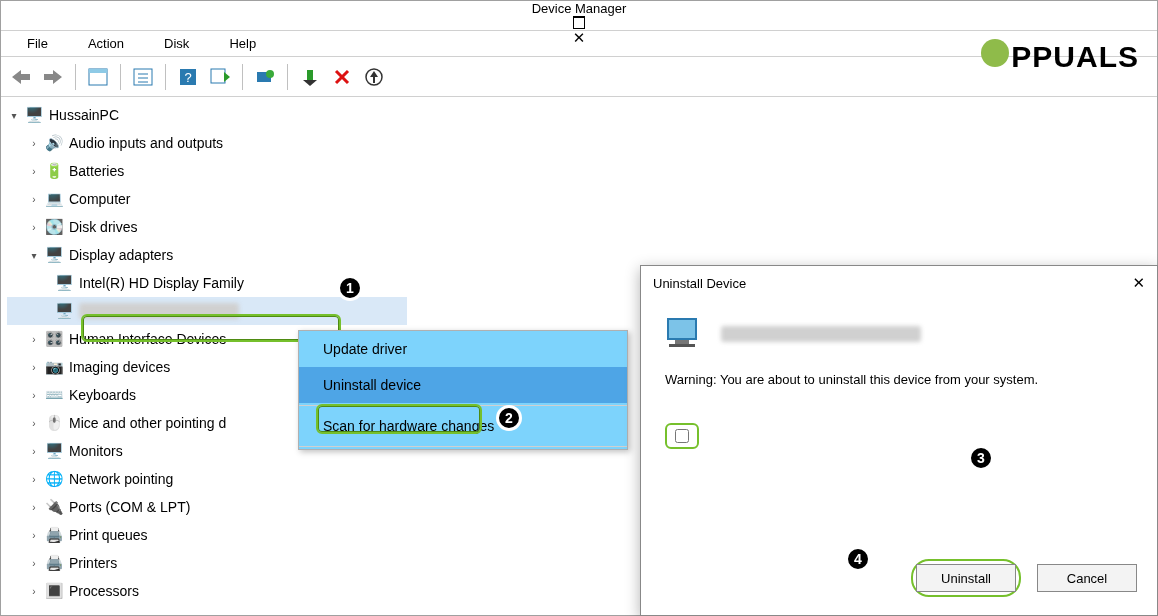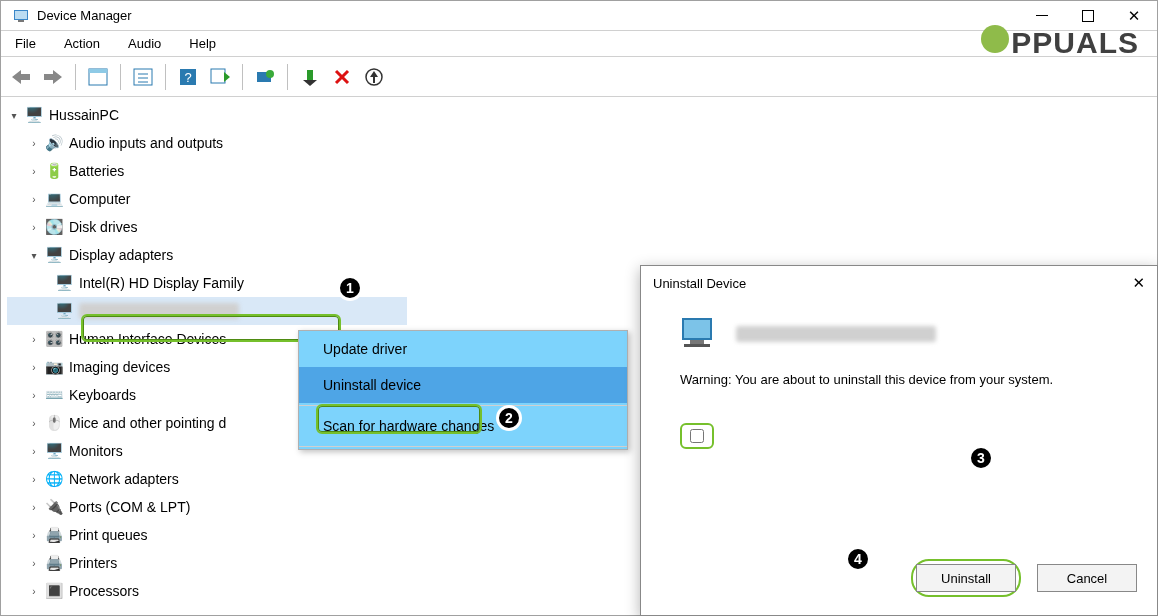--- a/index.html
+++ b/index.html
@@ -1,27 +1,27 @@
 <!DOCTYPE html>
 <html><head>
 <meta charset="utf-8">
 <style>
 * { box-sizing: border-box; margin: 0; padding: 0; font-family: "Segoe UI", Tahoma, sans-serif; }
 body { width: 1158px; height: 616px; background: #fff; position: relative; overflow: hidden; }
 
 
 .window { position: absolute; left: 0; top: 0; width: 1158px; height: 616px; border: 1px solid #a0a0a0; }
-.title-bar { display: flex; align-items: center; height: 30px; border-bottom: 1px solid #d0d0d0; }
+.title-bar { display: flex; align-items: center; height: 30px; border-bottom: 1px solid #d0d0d0; flex-direction: column; }
 .title-bar .app-icon { width: 16px; height: 16px; margin: 0 8px 0 12px; }
 .title-bar .title-text { font-size: 13px; }
 .title-bar .spacer { flex: 1; }
 .title-btn { width: 46px; height: 30px; display: flex; align-items: center; justify-content: center; font-size: 13px; }
 
 .menu-bar { display: flex; height: 26px; align-items: center; border-bottom: 1px solid #d0d0d0; font-size: 13px; }
-.menu-bar span { padding: 0 14px; }
+.menu-bar span { padding: 0 14px; margin-left: 12px; }
 
 .toolbar { display: flex; align-items: center; height: 40px; border-bottom: 1px solid #d0d0d0; padding-left: 6px; gap: 4px; }
 .tb-btn { width: 28px; height: 28px; display: flex; align-items: center; justify-content: center; border: 1px solid transparent; border-radius: 2px; }
 .tb-sep { width: 1px; height: 26px; background: #c0c0c0; margin: 0 4px; }
 
 .tree { position: absolute; left: 6px; top: 100px; font-size: 14px; width: 400px; }
 .tree-row { display: flex; align-items: center; height: 28px; gap: 4px; }
 .chevron { width: 14px; font-size: 10px; color: #555; text-align: center; }
 .node-icon { width: 20px; text-align: center; font-size: 15px; }
 .ind0 { padding-left: 0; }
@@ -38,35 +38,35 @@
 .context-menu { position:absolute; left: 298px; top: 330px; width: 330px; background:#7dd3fc; border:1px solid #b0b0b0; box-shadow: 2px 2px 6px rgba(0,0,0,0.25); font-size:14px; }
 .cm-item { padding: 10px 24px; }
 .cm-highlight { background:#4ea5e6; color:#000; }
 .cm-sep { border-top:1px solid #d0d0d0; margin:2px 0; }
 .cm-bold { font-weight:bold; }
 
 
 .dialog { position:absolute; left:640px; top:265px; width:518px; height:351px; background:#fff; border:1px solid #888; box-shadow: 0 4px 14px rgba(0,0,0,0.3); z-index:30; }
 .dialog .dlg-title { display:flex; align-items:center; height:34px; padding:0 12px; font-size:13px; }
 .dialog .dlg-title .spacer { flex:1; }
-.dlg-body { padding: 10px 24px 0 39px; font-size:13px; }
+.dlg-body { padding: 10px 24px 0 24px; font-size:13px; }
 .dlg-device { display:flex; align-items:center; gap:16px; margin:6px 0 20px 0; }
 .dlg-device .blur { width:200px; }
 .warning { margin-bottom:36px; }
 .check-row { display:flex; align-items:center; gap:8px; border:2px solid #76c02c; border-radius:6px; padding:4px 8px; width:fit-content; }
 .check-row input { width:14px; height:14px; }
 .dlg-buttons { position:absolute; right:20px; bottom:18px; display:flex; gap:16px; align-items:center; }
 .dlg-btn { width:100px; height:28px; border:1px solid #888; background:#f3f3f3; font-size:13px; display:flex; align-items:center; justify-content:center; }
 .uninstall-accent { border:2px solid #76c02c; border-radius:18px; padding:3px; }
 
 .minimize-line{ width:12px; height:1px; background:#000; }
 .close-x::before{content:"✕"; font-size:15px;}
 .maximize-box{ width:12px; height:12px; border:1px solid #000; }
 
-.watermark { position:absolute; right:18px; top:24px; font-size:30px; font-weight:bold; color:#404040; font-family: Arial, sans-serif; letter-spacing:1px; z-index:5;}
+.watermark { position:absolute; right:18px; top:38px; font-size:30px; font-weight:bold; color:#000000; font-family: Arial, sans-serif; letter-spacing:1px; z-index:5;}
 .watermark .head{ display:inline-block; width:28px; height:28px; border-radius:50%; background:#8fbb4a; margin-right:2px; position:relative; }
 .wsxy{ position:absolute; right:6px; bottom:2px; font-size:10px; color:#bbb; }
 </style>
 </head>
 <body>
 
 <div class="window">
 
   <div class="title-bar">
     <svg class="app-icon" viewBox="0 0 16 16">
@@ -83,21 +83,21 @@
         <span class="maximize-box"></span>
       </div>
     <div class="title-btn">
         <span class="close-x"></span>
       </div>
   </div>
 
   <div class="menu-bar">
     <span>File</span>
     <span>Action</span>
-    <span>Audio</span>
+    <span>Disk</span>
     <span>Help</span>
   </div>
 
   <div class="toolbar">
     <div class="tb-btn">
         <svg width="18" height="14" viewBox="0 0 18 14">
           <polygon points="9,0 0,7 9,14 9,10 18,10 18,4 9,4" fill="#888"></polygon>
         </svg>
       </div>
     <div class="tb-btn">
@@ -222,21 +222,21 @@
         <span>Mice and other pointing d</span>
       </div>
     <div class="tree-row ind1">
         <span class="chevron">›</span>
         <span class="node-icon">🖥️</span>
         <span>Monitors</span>
       </div>
     <div class="tree-row ind1">
         <span class="chevron">›</span>
         <span class="node-icon">🌐</span>
-        <span>Network adapters</span>
+        <span>Network pointing</span>
       </div>
     <div class="tree-row ind1">
         <span class="chevron">›</span>
         <span class="node-icon">🔌</span>
         <span>Ports (COM &amp; LPT)</span>
       </div>
     <div class="tree-row ind1">
         <span class="chevron">›</span>
         <span class="node-icon">🖨️</span>
         <span>Print queues</span>

